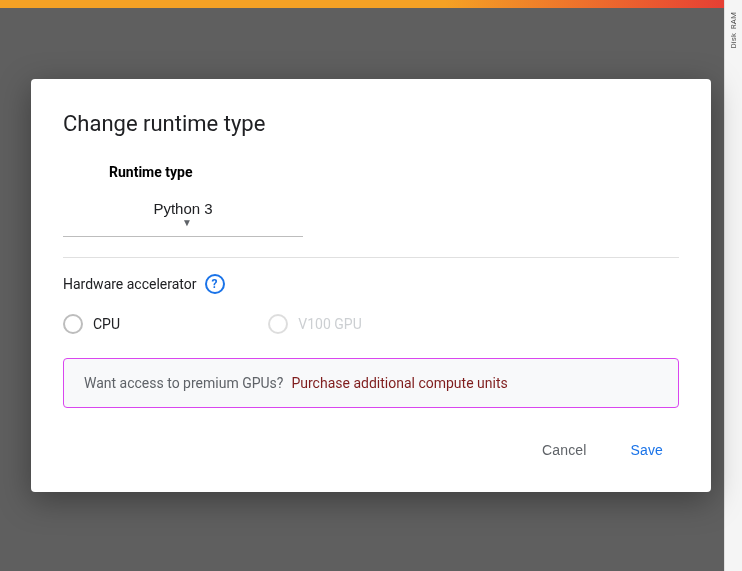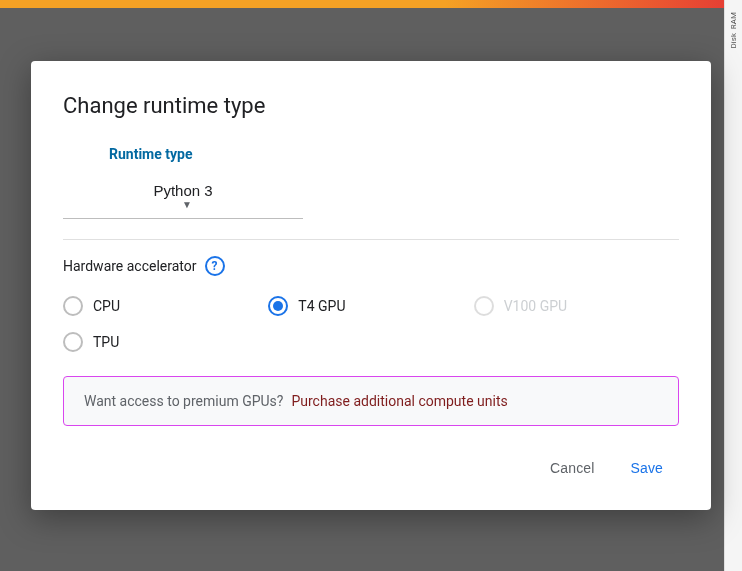--- a/index.html
+++ b/index.html
@@ -65,21 +65,21 @@
     .modal-title {
       font-size: 22px;
       font-weight: 400;
       color: #202124;
       margin-bottom: 28px;
     }
 
     .section-label {
       font-size: 14px;
       font-weight: 700;
-      color: #0369a1;
+      color: #000000;
       margin-bottom: 12px;
       padding-left: 46px;
     }
 
     
     .dropdown-container {
       margin-bottom: 4px;
     }
 
     .dropdown {
@@ -211,21 +211,21 @@
       text-decoration: none;
       cursor: pointer;
       margin-left: 4px;
     }
 
     
     .modal-footer {
       display: flex;
       justify-content: flex-end;
       align-items: flex-start;
-      gap: 4px;
+      gap: 12px;
     }
 
     .btn-cancel {
       background: none;
       border: none;
       color: #5f6368;
       font-size: 14px;
       font-weight: 500;
       padding: 10px 16px;
       cursor: pointer;
@@ -278,35 +278,27 @@
     </div>
   </div>
 
   <div class="radio-grid">
 
     <div class="radio-option">
       <div class="radio-circle"></div>
       <span class="radio-option-label">CPU</span>
     </div>
 
-    <div class="radio-option">
-      <div class="radio-circle selected"></div>
-      <span class="radio-option-label">T4 GPU</span>
-    </div>
 
 
     <div class="radio-option disabled">
       <div class="radio-circle"></div>
       <span class="radio-option-label">V100 GPU</span>
     </div>
 
-    <div class="radio-option">
-      <div class="radio-circle"></div>
-      <span class="radio-option-label">TPU</span>
-    </div>
   </div>
 
   <div class="info-box">
     <span>Want access to premium GPUs?</span>
     <a class="info-link">Purchase additional compute units</a>
   </div>
 
   <div class="modal-footer">
     <button class="btn-cancel">Cancel</button>
     <button class="btn-save">Save</button>

